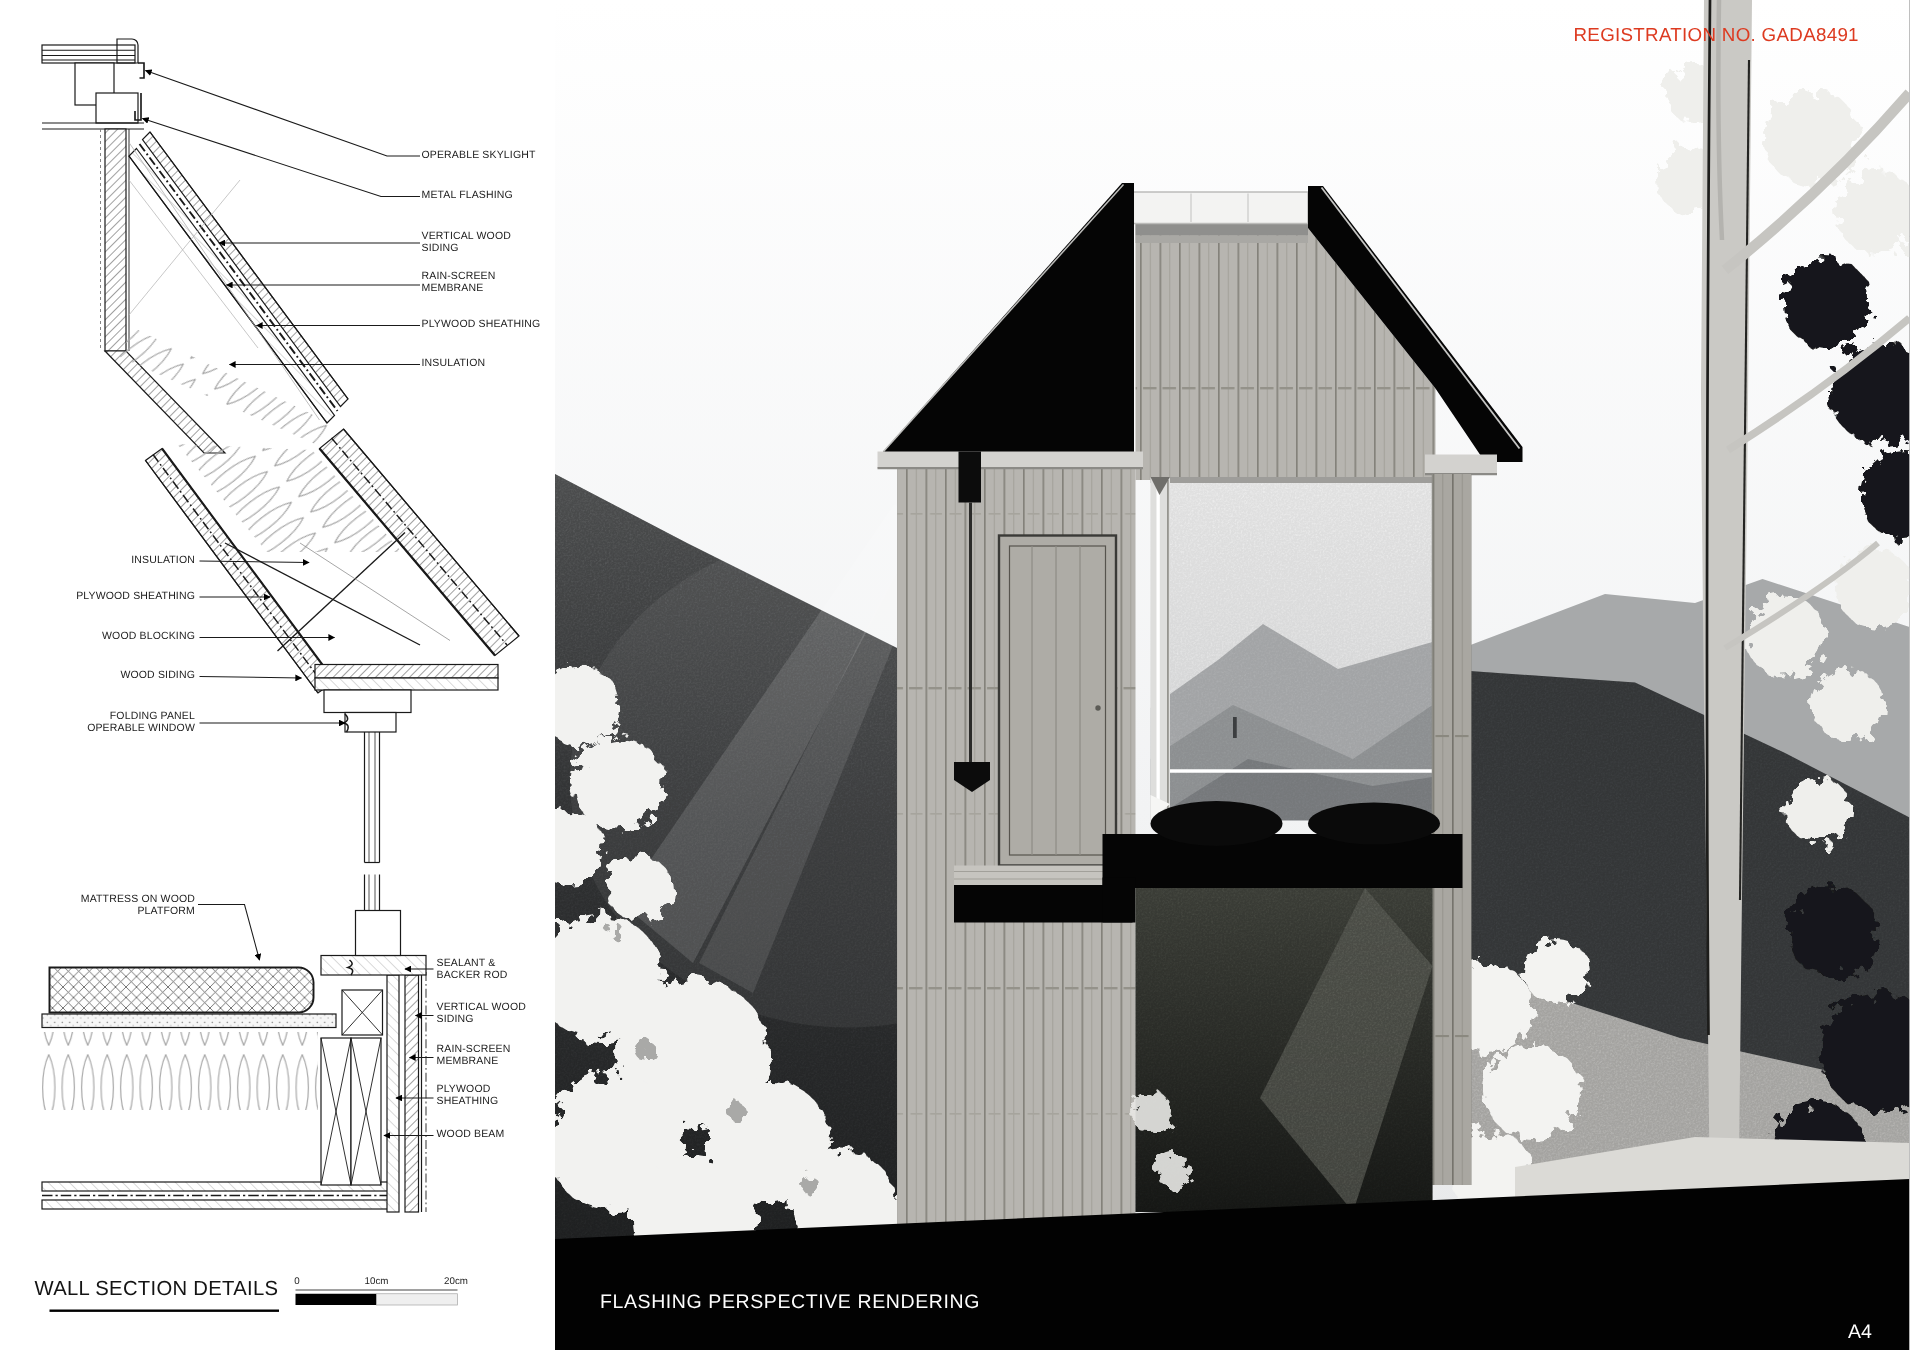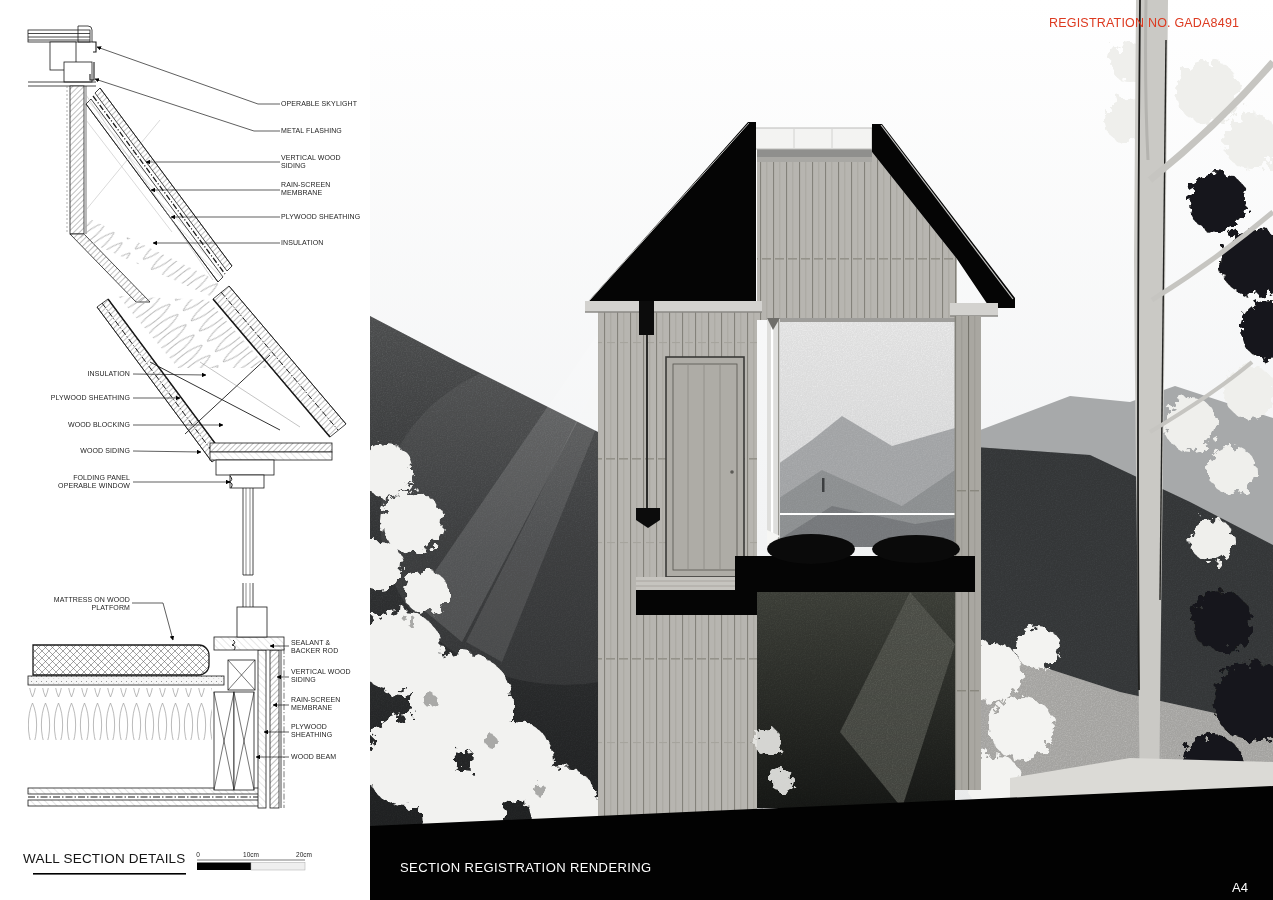--- a/index.html
+++ b/index.html
@@ -421,16 +421,16 @@
   <div class="lbl" style="left:291px;top:639px;width:66px;">SEALANT &amp; BACKER ROD</div>
   <div class="lbl" style="left:291px;top:668px;width:66px;">VERTICAL WOOD SIDING</div>
   <div class="lbl" style="left:291px;top:696px;width:66px;">RAIN-SCREEN MEMBRANE</div>
   <div class="lbl" style="left:291px;top:723px;width:66px;">PLYWOOD SHEATHING</div>
   <div class="lbl" style="left:291px;top:753px;width:66px;">WOOD BEAM</div>
 
   <div id="details-title">WALL SECTION DETAILS</div>
   <div class="tick" style="left:192px;top:851px;width:12px;">0</div>
   <div class="tick" style="left:239px;top:851px;width:24px;">10cm</div>
   <div class="tick" style="left:291px;top:851px;width:26px;">20cm</div>
-  <div id="rendering-title">SECTION REGISTRATION RENDERING</div>
+  <div id="rendering-title">FLASHING PERSPECTIVE RENDERING</div>
   <div id="sheet-number">A4</div>
 
 </div>
 
 </body></html>

